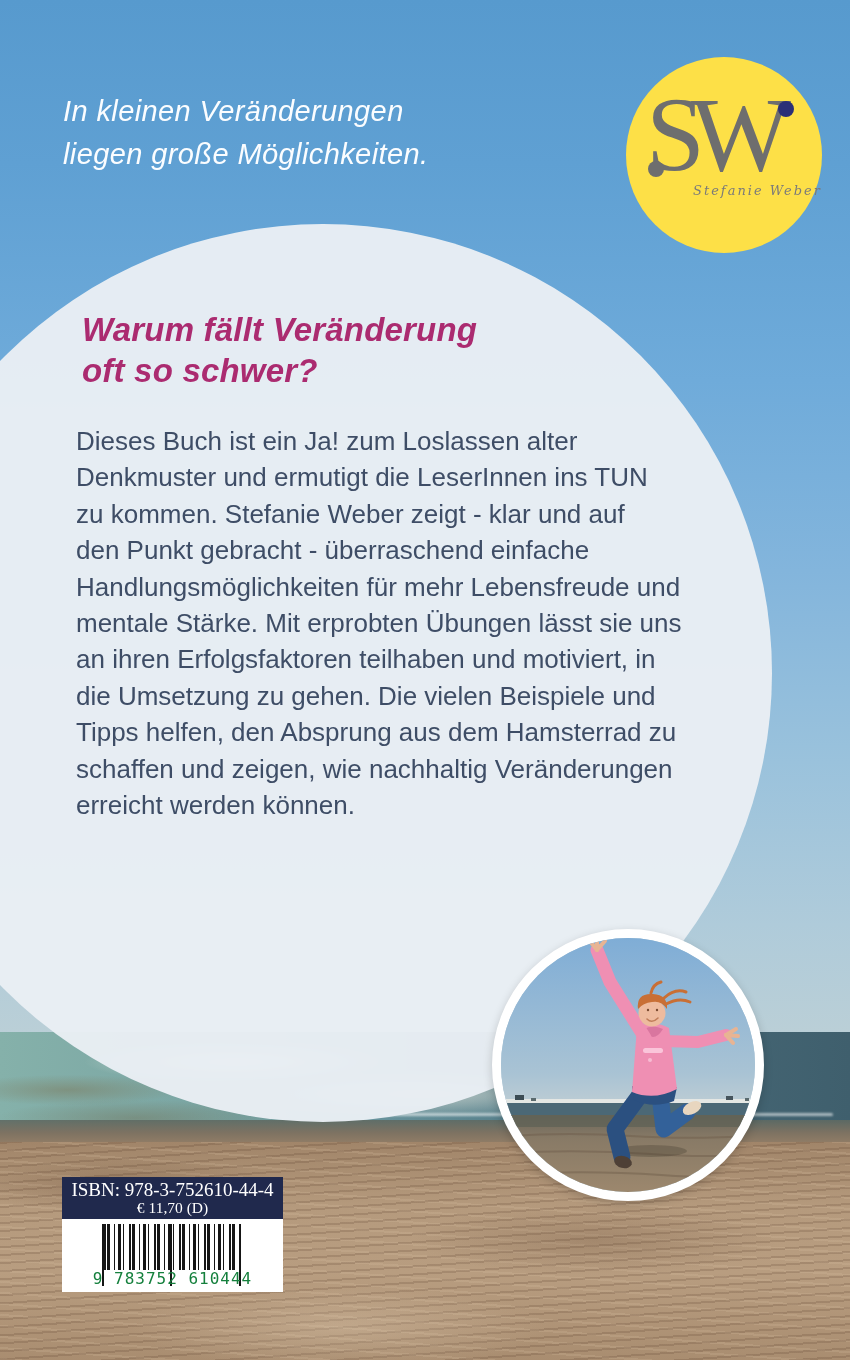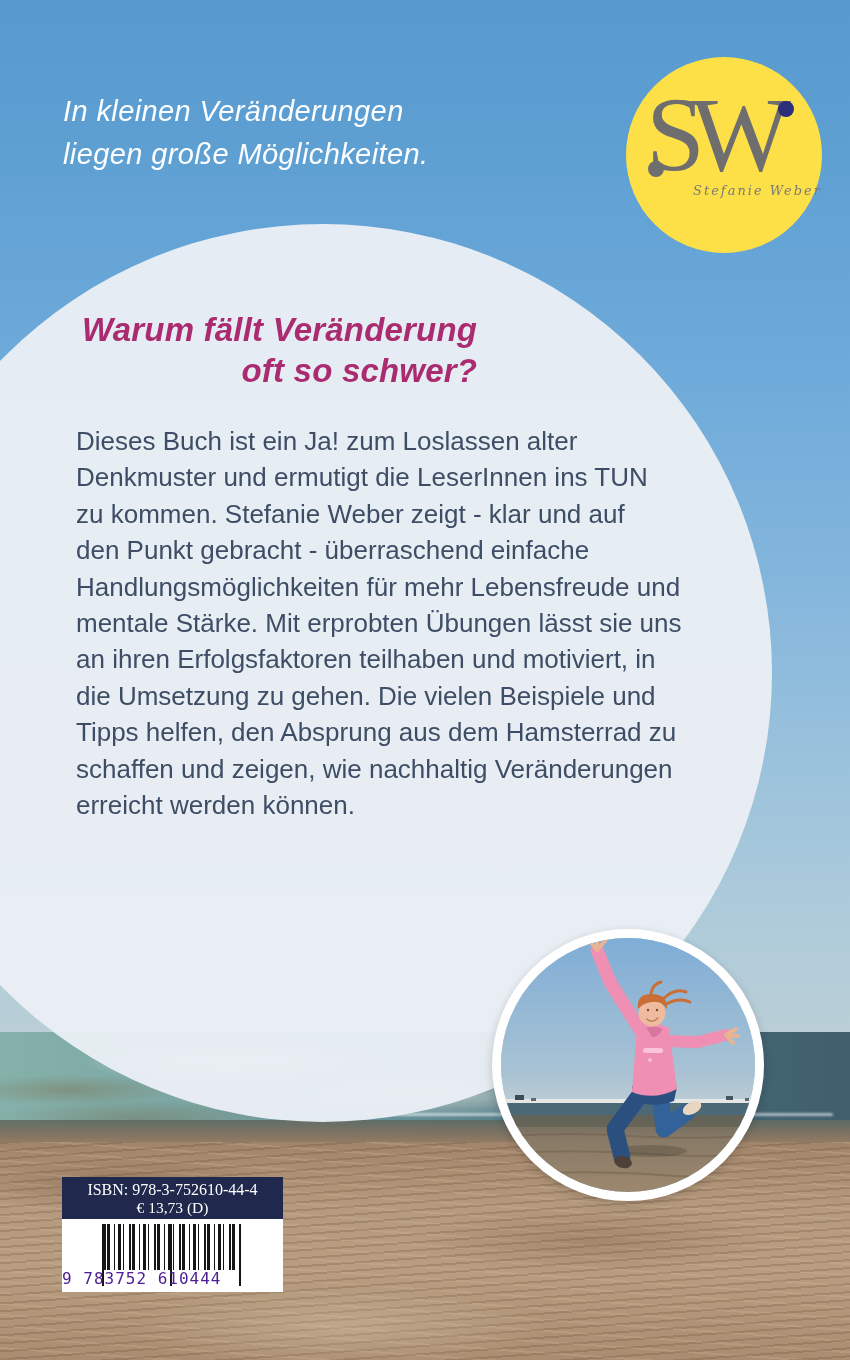--- a/index.html
+++ b/index.html
@@ -50,49 +50,49 @@
     border-radius:50%;background:#6e6e6e;}
   .logo-dot-blue{position:absolute;left:152px;top:44px;width:16px;height:16px;
     border-radius:50%;background:#2b2f77;}
   .logo-name{position:absolute;left:0;right:0;top:126px;text-align:right;
     font-family:"DejaVu Serif",serif;font-style:italic;font-size:13px;
     letter-spacing:2px;color:#7a7a7a;}
 
   
   .heading{position:absolute;left:82px;top:309px;margin:0;
     font-style:italic;font-weight:bold;font-size:33px;line-height:41px;
-    color:#ab2b70;white-space:pre-line;letter-spacing:.2px;text-align:right;}
+    color:#ab2b70;white-space:pre-line;letter-spacing:.2px;}
   .para{position:absolute;left:74px;width:690px;margin:2px;
     font-size:26px;line-height:36.4px;color:#3e4d66;white-space:pre-line;}
   .p1{top:421px;}
   .p2{top:851px;}
 
   
   .photo{position:absolute;left:492px;top:929px;width:272px;height:272px;
     border:9px solid #fff;border-radius:50%;overflow:hidden;
     box-shadow:0 3px 10px rgba(0,0,0,.18);background:#a9c3d4;}
   .photo svg{display:block;}
 
   
   .isbn-block{position:absolute;left:62px;top:1177px;width:221px;}
   .isbn-box{width:221px;height:42px;background:#20294d;color:#fff;
     font-family:"Liberation Serif",serif;text-align:center;padding-top:3px;}
-  .isbn-line1{font-size:16px;line-height:19px;}
+  .isbn-line1{font-size:19px;line-height:19px;}
   .isbn-line2{font-size:15.5px;line-height:18px;}
   .barcode-box{position:relative;width:221px;height:73px;background:#fff;}
   .bars{position:absolute;left:42px;top:5px;width:135px;height:46px;
     background:repeating-linear-gradient(90deg,
       #151515 0 2px,#fff 2px 3px,#151515 3px 6px,#fff 6px 10px,
       #151515 10px 11px,#fff 11px 14px,#151515 14px 17px,#fff 17px 19px,
       #151515 19px 20px,#fff 20px 25px);}
   .guard{position:absolute;top:5px;width:2px;height:62px;background:#151515;}
   .g1{left:40px;} .g2{left:108px;} .g3{left:177px;}
-  .digits{position:absolute;left:0;right:0;top:50px;
+  .digits{position:absolute;left:0;right:0;top:50px;text-align:center;
     font-family:"DejaVu Sans Mono",monospace;font-size:16px;
-    letter-spacing:1px;color:#4c1d95;}
+    letter-spacing:1px;color:#15803d;}
 </style>
 </head>
 <body>
 
 <div class="cover">
 
   <div class="sky"></div>
   <div class="sea"></div>
   <div class="shore"></div>
   <div class="sand"></div>
@@ -186,21 +186,21 @@
         <path d="M163 60 Q174 50 185 54"></path>
         <path d="M165 66 Q178 59 189 64"></path>
         <path d="M150 55 Q152 46 160 44"></path>
       </g>
     </svg>
   </div>
 
   <div class="isbn-block">
     <div class="isbn-box">
       <div class="isbn-line1">ISBN: 978-3-752610-44-4</div>
-      <div class="isbn-line2">€ 13,73 (D)</div>
+      <div class="isbn-line2">€ 11,70 (D)</div>
     </div>
     <div class="barcode-box">
       <div class="bars"></div>
       <div class="guard g1"></div>
       <div class="guard g2"></div>
       <div class="guard g3"></div>
       <div class="digits">9 783752 610444</div>
     </div>
   </div>
 

